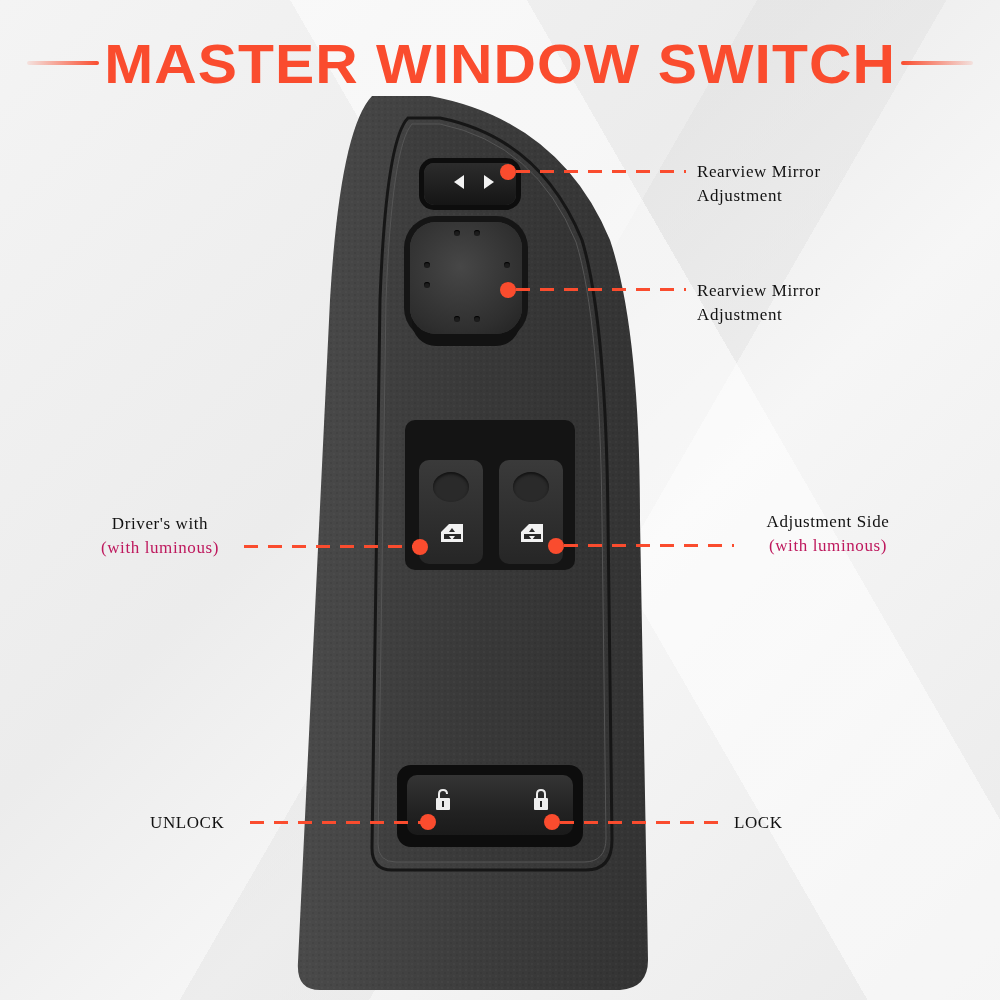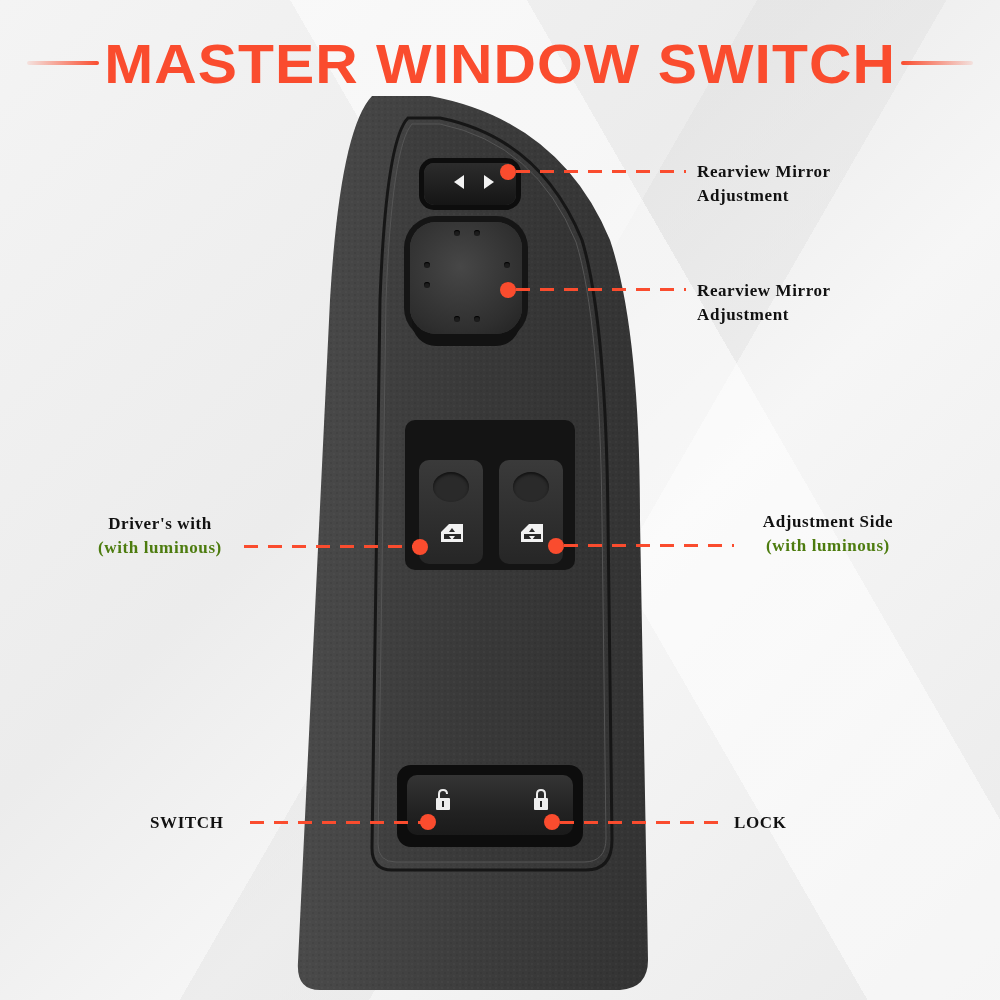--- a/index.html
+++ b/index.html
@@ -73,24 +73,24 @@
     
     .dotmark {
       position: absolute; width: 16px; height: 16px; border-radius: 50%;
       background: #fa4c2e; margin-left: -8px; margin-top: -8px;
     }
     .dash {
       position: absolute; height: 3px;
       background: repeating-linear-gradient(90deg, #fa4c2e 0 14px, transparent 14px 24px);
     }
     .label {
-      position: absolute; font-family: "Liberation Serif", serif; font-weight: 700;
+      position: absolute; font-family: "Liberation Serif", serif; font-weight: 400;
       font-size: 17px; line-height: 24px; color: #111; letter-spacing: 0.6px;
     }
-    .label .red { color: #4d7c0f; }
+    .label .red { color: #be185d; }
     .label.center { text-align: center; }
   </style>
 </head>
 <body>
 
 <div class="bg-facet"></div>
 
 <div class="title-row">
   <div class="title-rule left"></div>
   <div class="title">MASTER WINDOW SWITCH</div>
@@ -196,20 +196,20 @@
 <div class="dotmark" style="left:556px;top:546px"></div>
 <div class="dash" style="left:564px;top:544px;width:170px"></div>
 <div class="label center" style="left:740px;top:510px;width:176px">
   <div>Adjustment Side</div>
   <div class="red">(with luminous)</div>
 </div>
 
 <div class="dotmark" style="left:428px;top:822px"></div>
 <div class="dash" style="left:250px;top:821px;width:172px"></div>
 <div class="label" style="left:150px;top:811px">
-  <div>SWITCH</div>
+  <div>UNLOCK</div>
 </div>
 
 <div class="dotmark" style="left:552px;top:822px"></div>
 <div class="dash" style="left:560px;top:821px;width:168px"></div>
 <div class="label" style="left:734px;top:811px">
   <div>LOCK</div>
 </div>
 
 </body></html>

